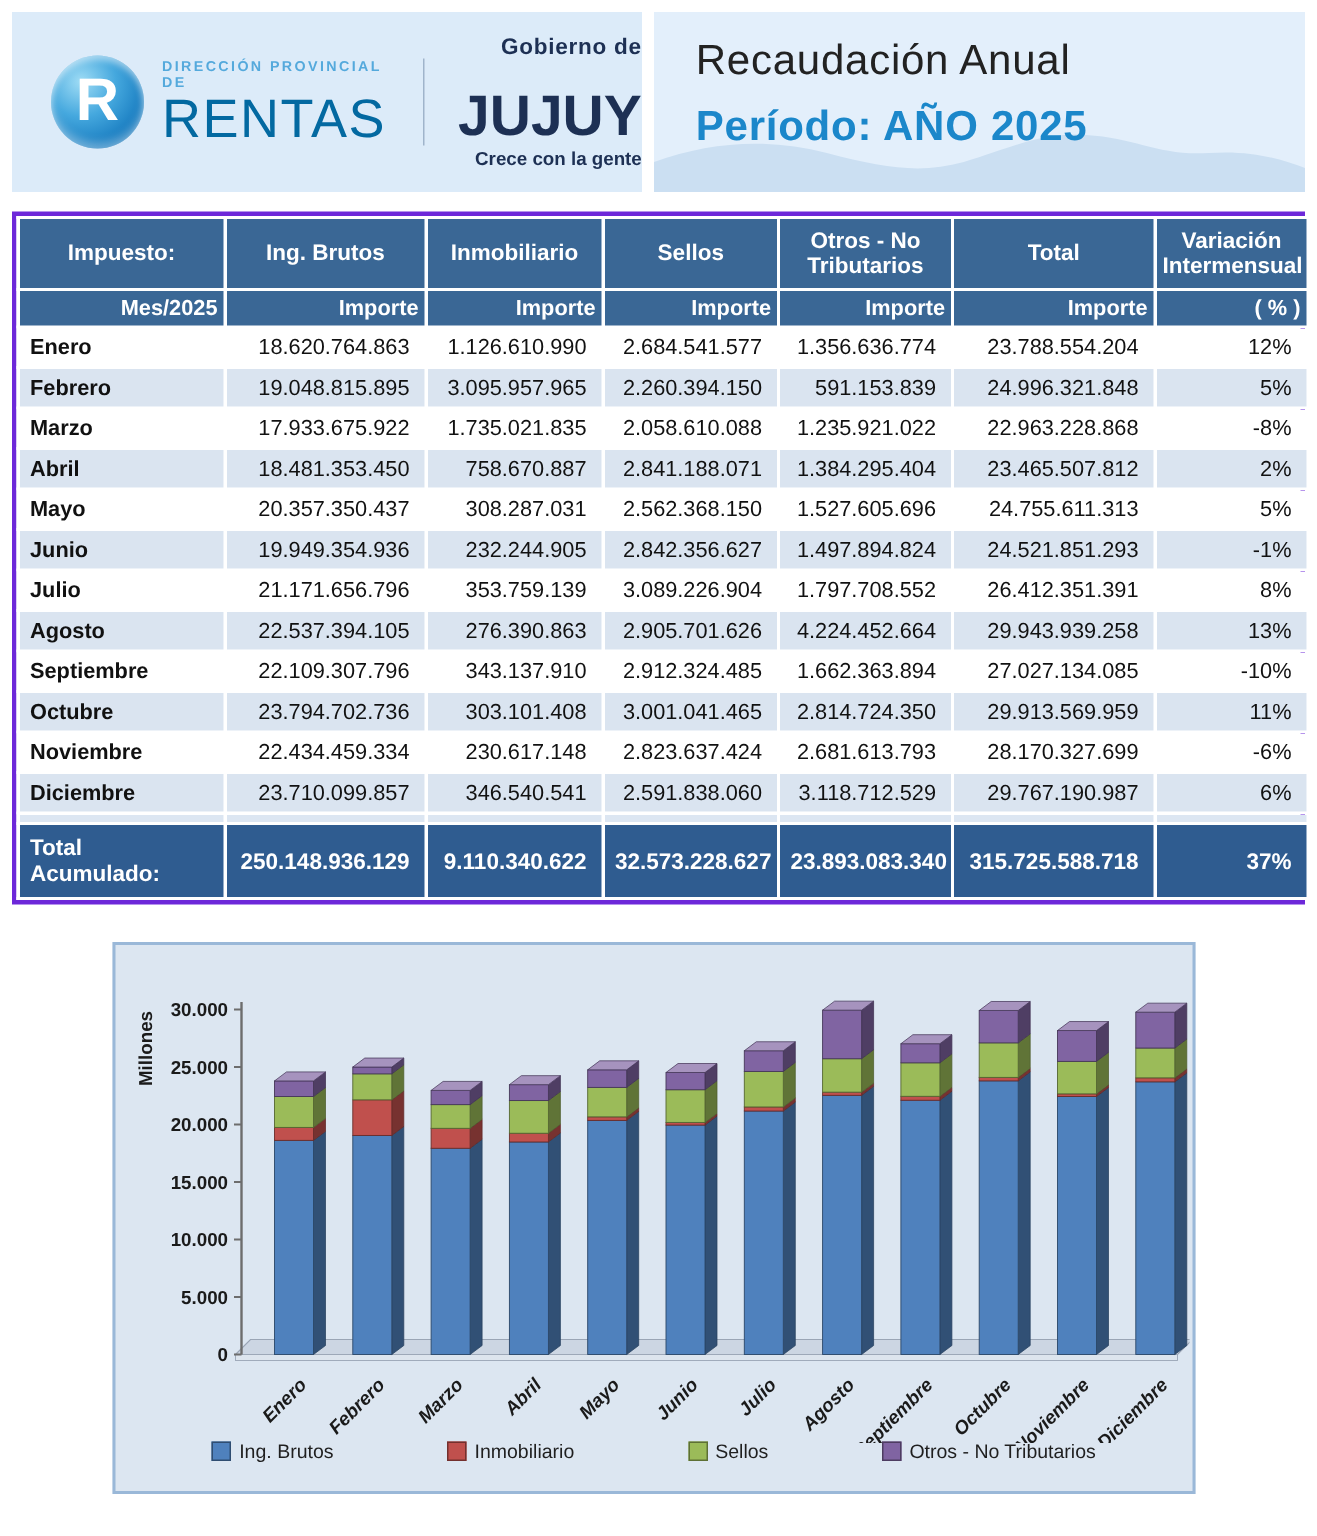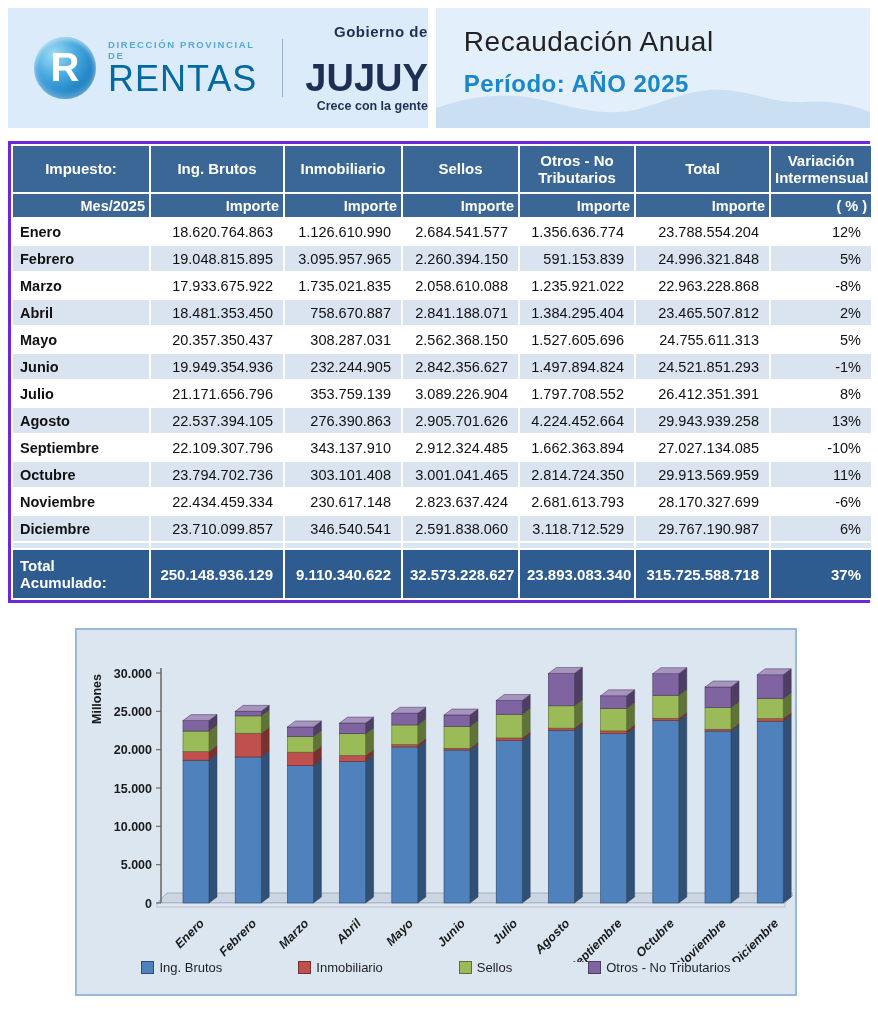--- a/index.html
+++ b/index.html
@@ -22,21 +22,21 @@
   .rentas-text{margin-left:12px;}
   .rentas-small{font-size:9.5px;font-weight:bold;letter-spacing:1.6px;color:#54a9dc;}
   .rentas-big{font-size:36px;font-weight:normal;color:#0369a1;letter-spacing:1px;line-height:1.02;}
   .v-divider{width:2px;height:58px;background:#9fb4cb;margin:0 22px 0 24px;}
   .jujuy-block{text-align:right;color:#1d3054;}
   .jujuy-top{font-size:15px;font-weight:bold;letter-spacing:.5px;}
   .jujuy-name{font-size:38px;font-weight:900;letter-spacing:0px;line-height:1;margin-top:19px;}
   .jujuy-tag{font-size:12.5px;font-weight:bold;margin-top:2px;}
   .title-block{position:relative;z-index:2;padding-left:28px;margin-top:-12px;}
   .title-1{font-size:28px;color:#222;font-weight:500;letter-spacing:.5px;}
-  .title-2{font-size:24px;color:#1b87ca;font-weight:bold;letter-spacing:.5px;margin-top:12px;}
+  .title-2{font-size:28px;color:#1b87ca;font-weight:bold;letter-spacing:.5px;margin-top:12px;}
   
   .table-wrap{margin:13px 8px 0 8px;border:3px solid #6d28d9;}
   table{border-collapse:collapse;width:860px;table-layout:fixed;}
   th,td{border:2px solid #ffffff;box-sizing:border-box;overflow:hidden;}
   thead th{background:#3a6795;color:#fff;font-weight:bold;text-align:center;}
   .hrow1 th{height:48px;font-size:15px;line-height:1.15;padding:2px 4px;}
   .hrow2 th{height:25px;font-size:14.5px;padding:0 4px;text-align:right;}
   tbody td{height:27px;font-size:14.5px;padding:0 10px 0 7px;background:#fff;}
   tr.alt td{background:#dae4f0;}
   td.month{font-weight:bold;text-align:left;}

